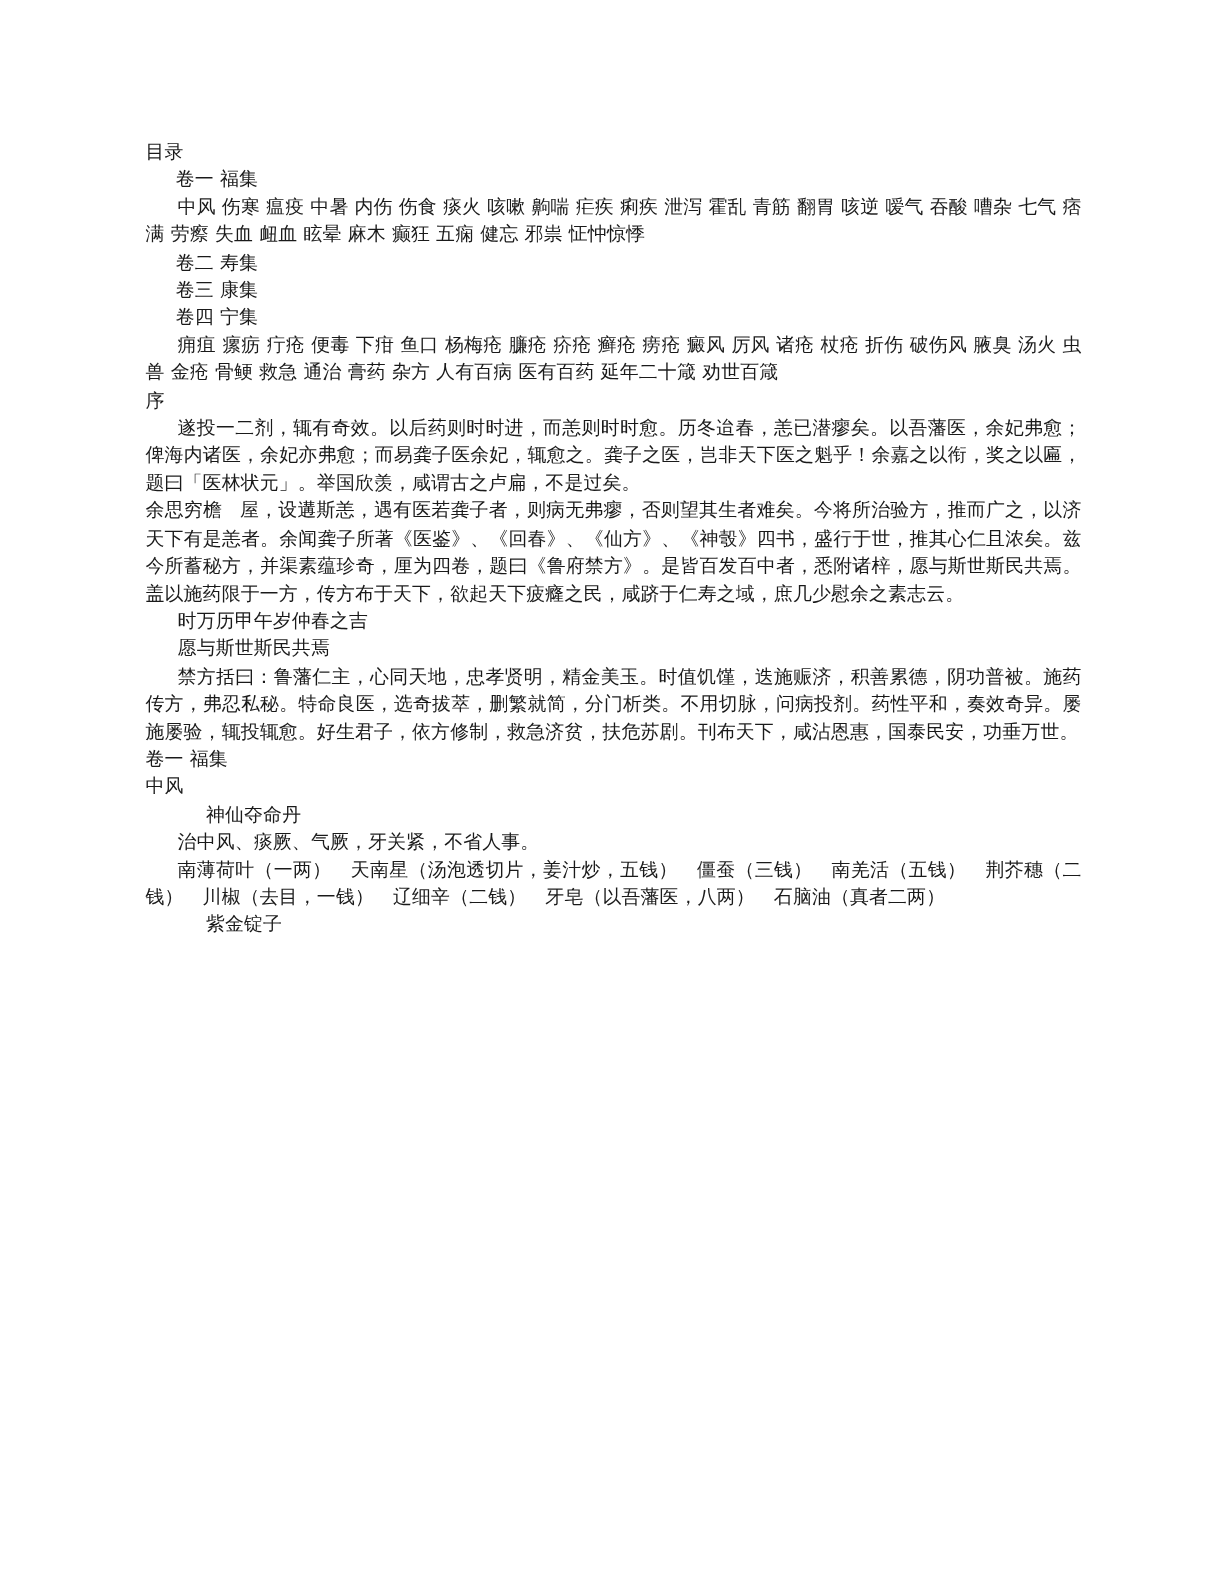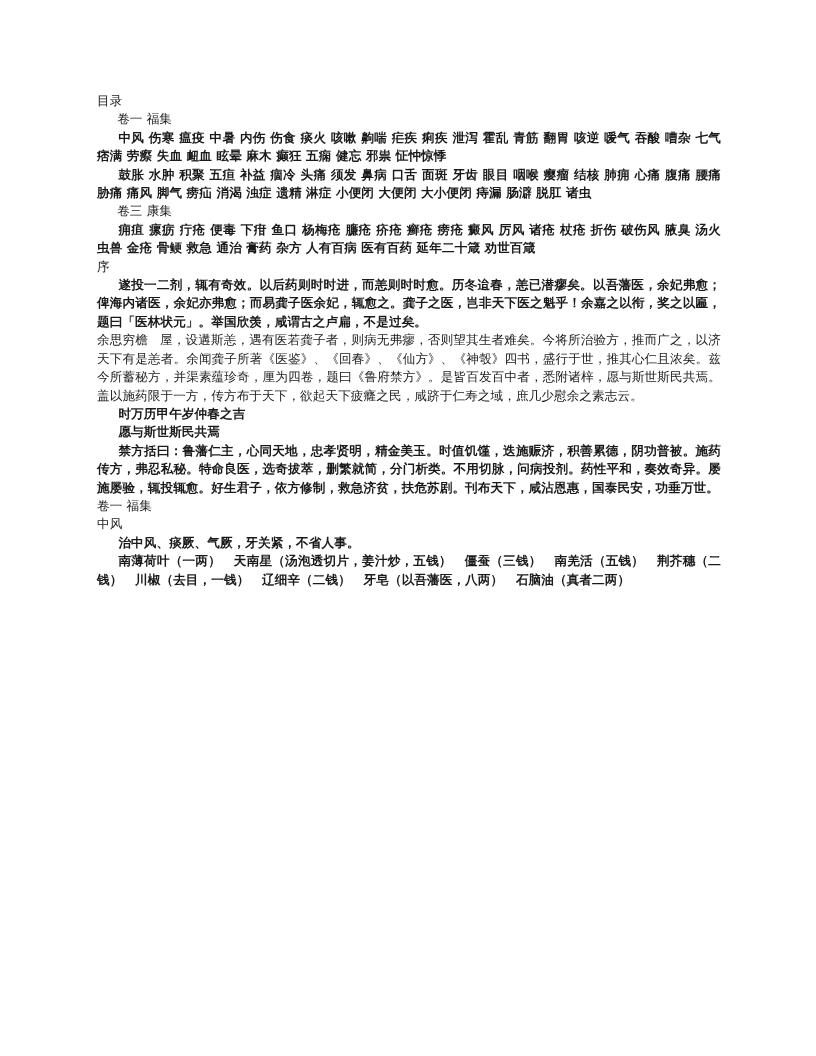--- a/index.html
+++ b/index.html
@@ -43,21 +43,20 @@
   .flush {
     text-indent: 0;
   }
   
   .ind1 {
     text-indent: 1.6em;
   }
   
   .ind2 {
     text-indent: 1.7em;
-    font-weight: bold;
   }
   
   .ind3 {
     text-indent: 3.2em;
   }
   .gap {
     display: inline-block;
     width: 0.95em;
   }
 </style>
@@ -65,44 +64,47 @@
 <body>
 
 <div class="page">
   <div class="content">
 
     <p class="ln flush">目录</p>
 
     <p class="ln ind1">卷一  福集</p>
     <p class="ln ind2">中风 伤寒 瘟疫 中暑 内伤 伤食 痰火 咳嗽 齁喘 疟疾 痢疾 泄泻 霍乱 青筋 翻胃 咳逆 嗳气 吞酸 嘈杂 七气 痞满 劳瘵 失血 衄血 眩晕 麻木 癫狂 五痫 健忘 邪祟 怔忡惊悸</p>
 
-    <p class="ln ind2">鼓胀 水肿 积聚 五疸 补益 痼冷 头痛 须发 鼻病 口舌 面斑 牙齿 眼目 咽喉 瘿瘤 结核 肺痈 心痛 腹痛 腰痛 胁痛 痛风 脚气 痨疝 消渴 浊症 遗精 淋症 小便闭 大便闭 大小便闭 痔漏 肠澼 脱肛 诸虫</p>
+    <p class="ln ind1">卷二  寿集</p>
 
     <p class="ln ind1">卷三  康集</p>
 
+    <p class="ln ind1">卷四  宁集</p>
     <p class="ln ind2">痈疽 瘰疬 疔疮 便毒 下疳 鱼口 杨梅疮 臁疮 疥疮 癣疮 痨疮 癜风 厉风 诸疮 杖疮 折伤 破伤风 腋臭 汤火 虫兽 金疮 骨鲠 救急 通治 膏药 杂方 人有百病 医有百药 延年二十箴 劝世百箴</p>
 
     <p class="ln flush">序</p>
 
 
     <p class="ln ind2">遂投一二剂，辄有奇效。以后药则时时进，而恙则时时愈。历冬迨春，恙已潜瘳矣。以吾藩医，余妃弗愈；俾海内诸医，余妃亦弗愈；而易龚子医余妃，辄愈之。龚子之医，岂非天下医之魁乎！余嘉之以衔，奖之以匾，题曰「医林状元」。举国欣羡，咸谓古之卢扁，不是过矣。</p>
 
     <p class="ln flush"><span>余思穷檐</span><span class="gap"></span><span>屋，设遘斯恙，遇有医若龚子者，则病无弗瘳，否则望其生者难矣。今将所治验方，推而广之，以济天下有是恙者。余闻龚子所著《医鉴》、《回春》、《仙方》、《神彀》四书，盛行于世，推其心仁且浓矣。兹今所蓄秘方，并渠素蕴珍奇，厘为四卷，题曰《鲁府禁方》。是皆百发百中者，悉附诸梓，愿与斯世斯民共焉。盖以施药限于一方，传方布于天下，欲起天下疲癃之民，咸跻于仁寿之域，庶几少慰余之素志云。</span></p>
 
     <p class="ln ind2">时万历甲午岁仲春之吉</p>
 
     <p class="ln ind2">愿与斯世斯民共焉</p>
 
     <p class="ln ind2">禁方括曰：鲁藩仁主，心同天地，忠孝贤明，精金美玉。时值饥馑，迭施赈济，积善累德，阴功普被。施药传方，弗忍私秘。特命良医，选奇拔萃，删繁就简，分门析类。不用切脉，问病投剂。药性平和，奏效奇异。屡施屡验，辄投辄愈。好生君子，依方修制，救急济贫，扶危苏剧。刊布天下，咸沾恩惠，国泰民安，功垂万世。</p>
 
     <p class="ln flush">卷一  福集</p>
 
     <p class="ln flush">中风</p>
 
+    <p class="ln ind3">神仙夺命丹</p>
 
     <p class="ln ind2">治中风、痰厥、气厥，牙关紧，不省人事。</p>
 
     <p class="ln ind2">南薄荷叶（一两）　天南星（汤泡透切片，姜汁炒，五钱）　僵蚕（三钱）　南羌活（五钱）　荆芥穗（二钱）　川椒（去目，一钱）　辽细辛（二钱）　牙皂（以吾藩医，八两）　石脑油（真者二两）</p>
 
 
+    <p class="ln ind3">紫金锭子</p>
 
   </div>
 </div>
 
 </body></html>

